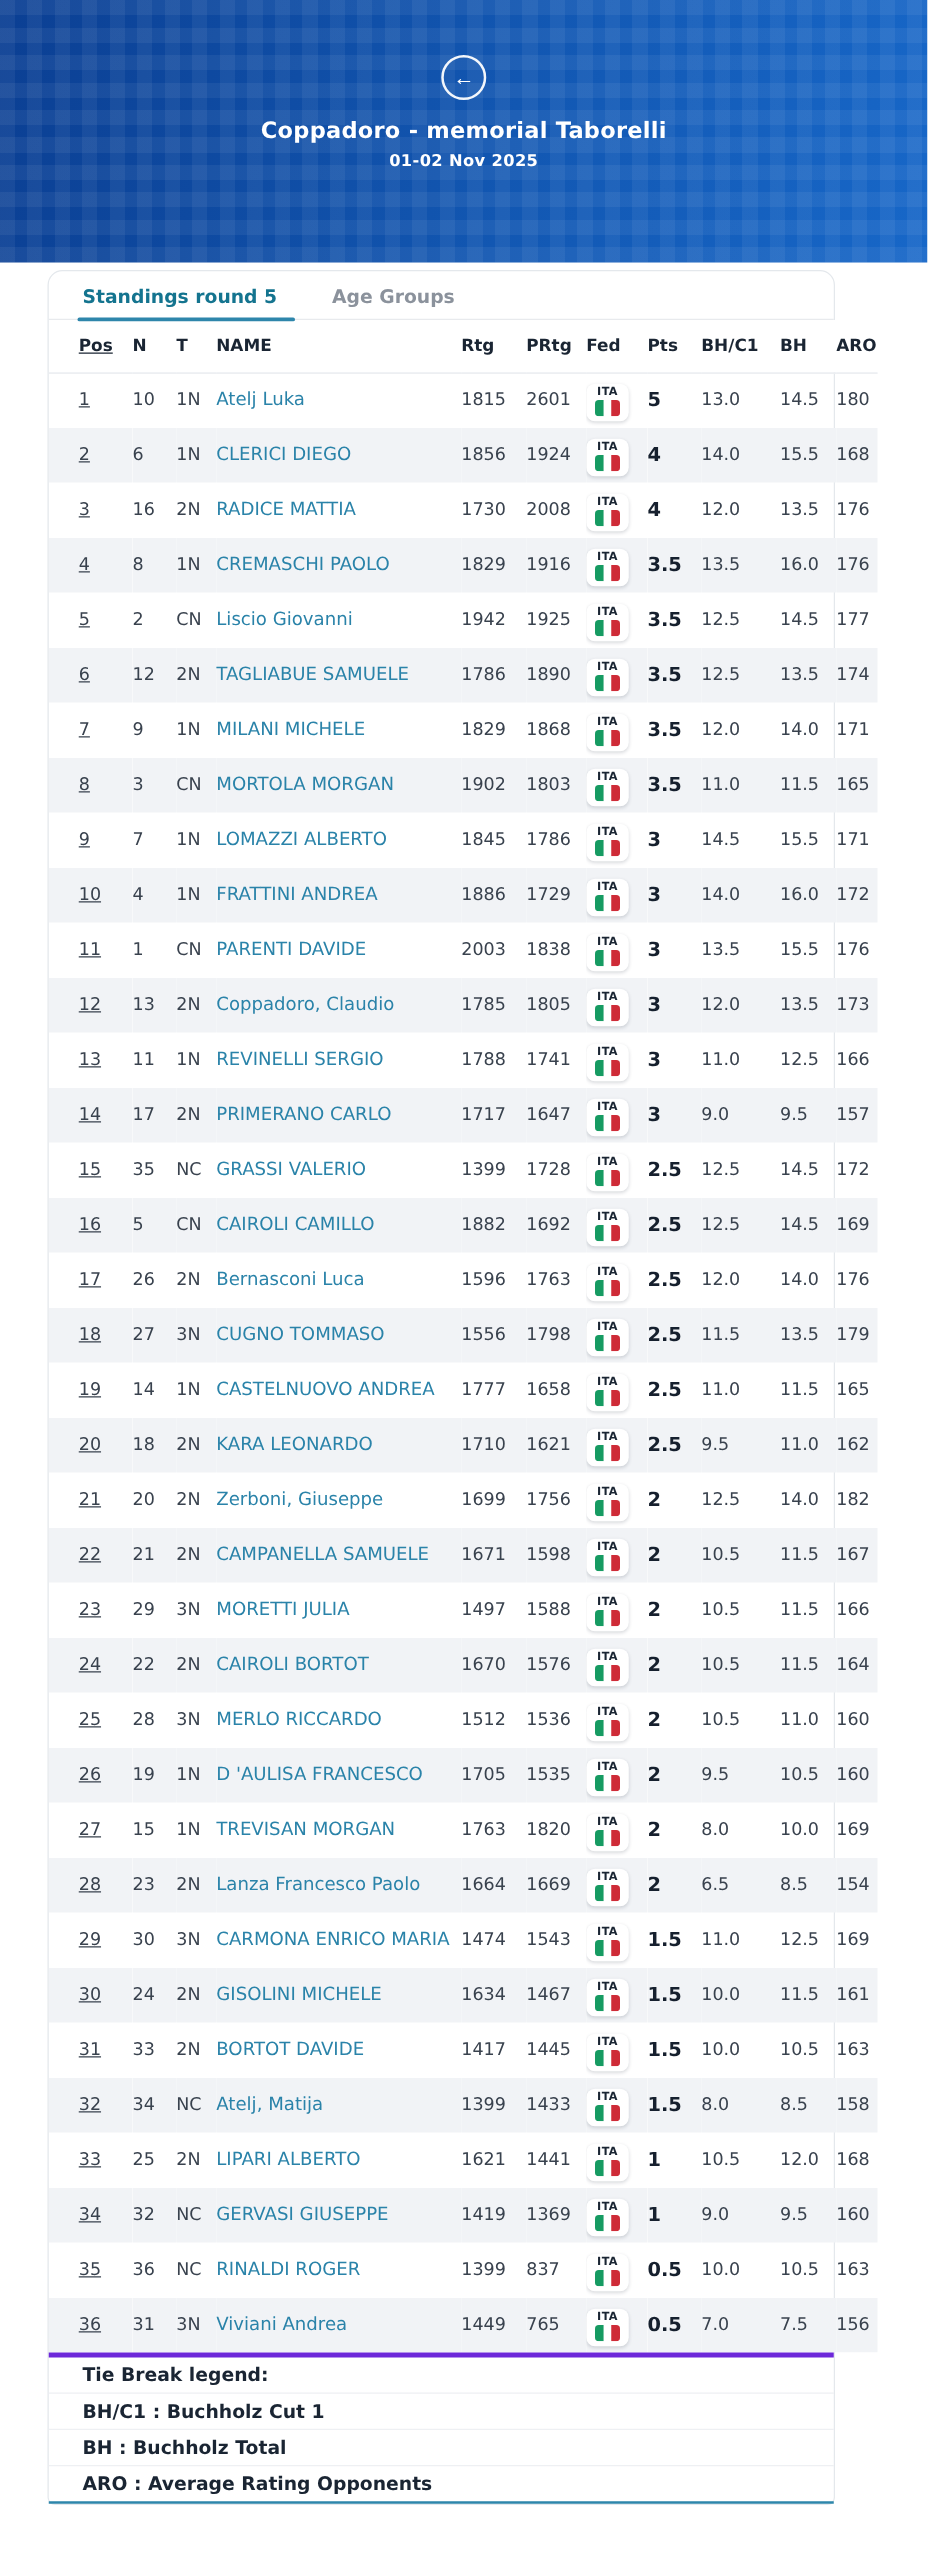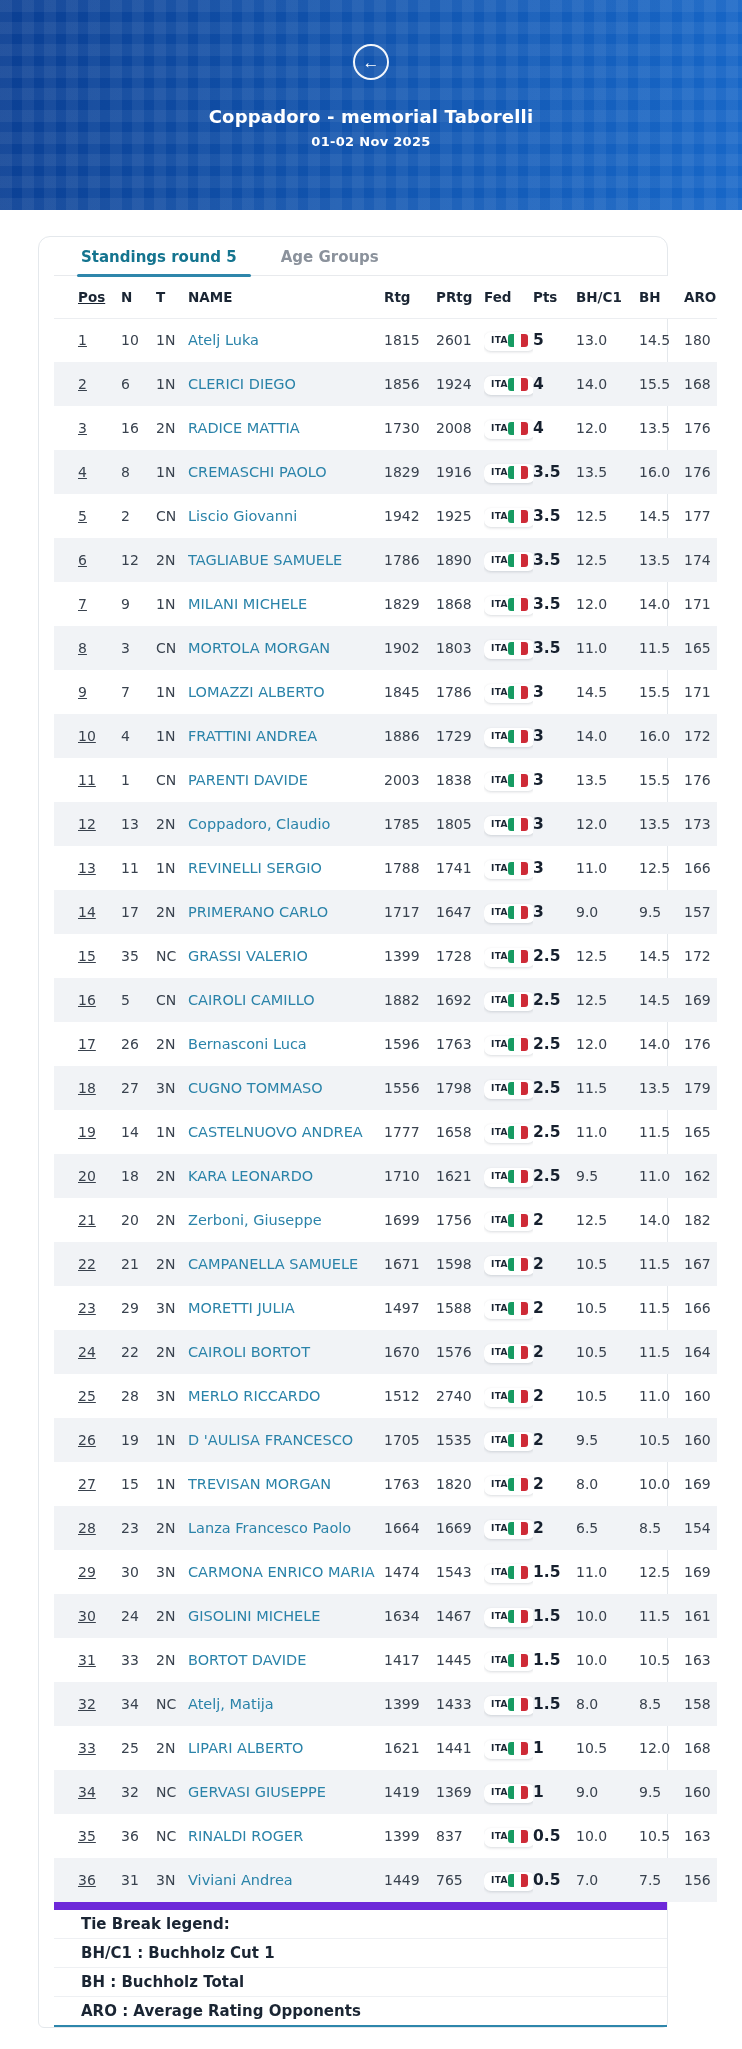--- a/index.html
+++ b/index.html
@@ -21,31 +21,30 @@
     color:#fff; text-align:center;
   }
   .title-row { display:flex; align-items:center; justify-content:center; gap:14px; }
   .back-btn {
     width:36px; height:36px; border-radius:50%;
     border:2px solid rgba(255,255,255,0.95); background:transparent;
     color:#fff; font-size:17px; line-height:1; display:flex; align-items:center; justify-content:center;
     cursor:pointer; flex:0 0 auto;
   }
   .banner h1 { font-size:20px; font-weight:700; letter-spacing:0.2px; }
-  .banner h2 { font-size:18px; font-weight:700; margin-top:26px; letter-spacing:0.2px; }
+  .banner h2 { font-size:18px; font-weight:700; margin-top:14px; letter-spacing:0.2px; }
   .banner .venue { font-size:14px; font-weight:700; margin-top:10px; letter-spacing:0.3px; }
   .banner .dates { font-size:13px; font-weight:700; margin-top:7px; letter-spacing:0.3px; }
 
   
   .card {
-    margin:26px 0 0 38px; width:630px;
+    margin:6px 0 0 38px; width:630px;
     background:#fff;
     border:1px solid #e4e8ec;
     border-radius:12px 12px 6px 6px;
-    padding-left:15px;
   }
 
   
   .tabs { display:flex; gap:44px; padding:11px 0 0 27px; border-bottom:1px solid #e8eaed; }
   .tab { font-size:15px; font-weight:700; color:#8b929c; padding-bottom:9px; cursor:pointer; position:relative; }
   .tab.active { color:#14748f; }
   .tab.active::after {
     content:""; position:absolute; left:-4px; right:-14px; bottom:-2px;
     height:3px; background:#2e86ab; border-radius:2px;
   }
@@ -62,31 +61,31 @@
   thead th {
     height:42px; font-size:13.5px; font-weight:700; color:#1a2533;
     border-bottom:1px solid #eceef1; background:#fff;
   }
   tbody td { height:44px; font-size:14px; color:#39424e; }
   tbody tr:nth-child(even) { background:#f1f3f6; }
   td.name span { color:#2a83a9; cursor:pointer; font-size:14.5px; }
   td.pts { font-weight:700; font-size:15.5px; color:#16202e; }
 
   .fed-badge {
-    display:inline-flex; flex-direction:row; align-items:center;
+    display:inline-flex; flex-direction:column; align-items:center;
     background:#fff; border-radius:7px; padding:2px 7px 4px;
     box-shadow:0 1px 3px rgba(20,30,50,0.16);
   }
   .fed-code { font-size:9px; font-weight:700; color:#1a2533; letter-spacing:0.3px; line-height:11px; }
   .flag { width:20px; height:13px; border-radius:3px; overflow:hidden; display:flex; }
   .flag i { flex:1; }
   .flag .g { background:#169b62; } .flag .w { background:#ffffff; } .flag .r { background:#ce2b37; }
 
   
-  .legend { border-top:8px solid #6d28d9; border-bottom:2px solid #2e86ab; }
+  .legend { border-top:4px solid #6d28d9; border-bottom:2px solid #2e86ab; }
   .legend-row {
     padding:6px 0 6px 27px; font-size:15px; font-weight:700; color:#1a2533;
     line-height:16px; border-top:1px solid #eef0f3;
   }
   .legend-row:first-child { border-top:none; }
 </style>
 </head>
 <body>
 
 <header class="banner">
@@ -736,21 +735,21 @@
   </tr>
 
   <tr>
     <td>25</td>
     <td>28</td>
     <td>3N</td>
     <td class="name">
       <span>MERLO RICCARDO</span>
     </td>
     <td>1512</td>
-    <td>2740</td>
+    <td>1536</td>
     <td>
       <span class="fed-badge">
         <span class="fed-code">ITA</span>
         <span class="flag">
           <i class="g"></i>
                   <i class="w"></i>
                   <i class="r"></i>
         </span>
       </span>
     </td>

